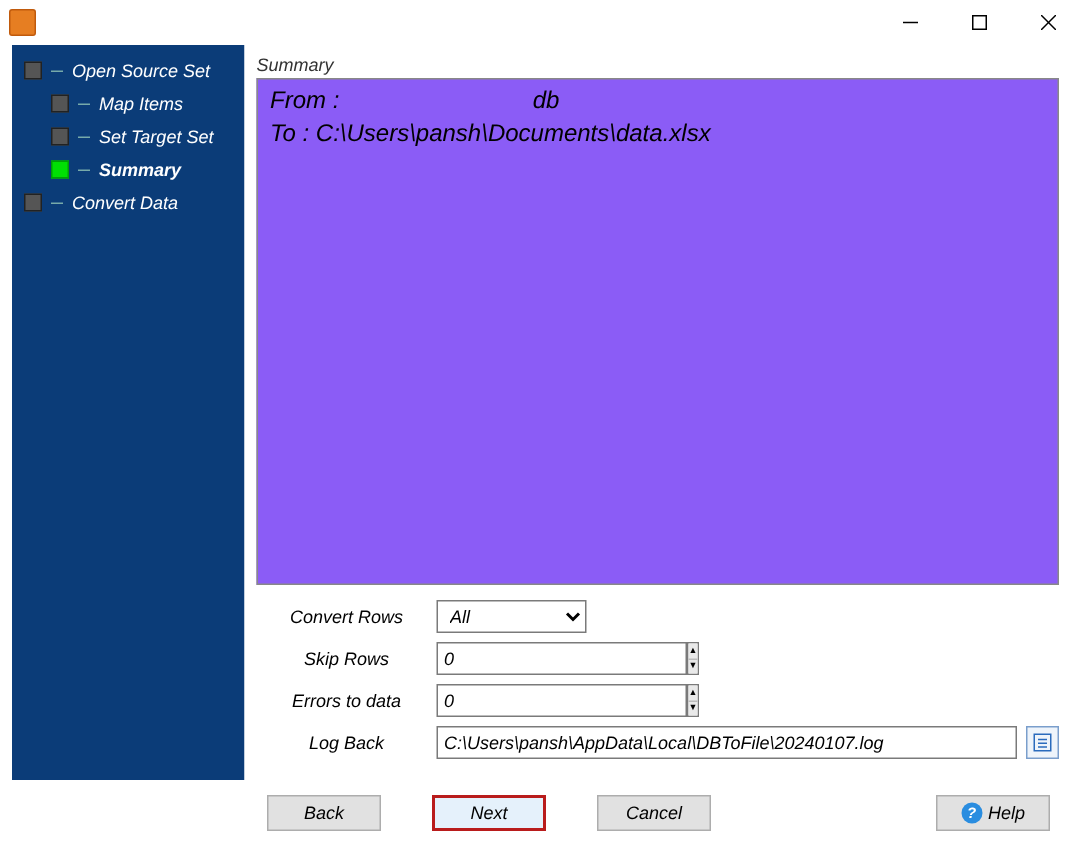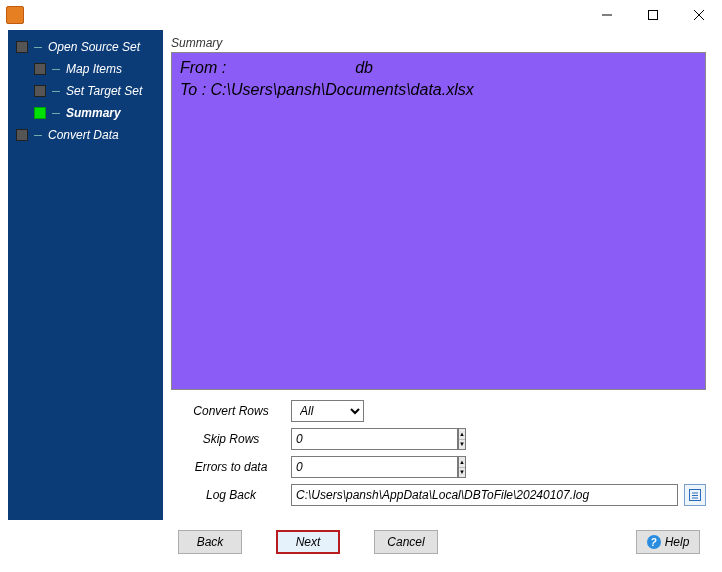--- a/index.html
+++ b/index.html
@@ -107,21 +107,21 @@
     width: 120px;
     text-align: center;
   }
   .form-row select, .form-row input[type=text] {
     font: inherit;
     height: 22px;
     border: 1px solid #7a7a7a;
     background: #fff;
     padding: 0 4px;
   }
-  .form-row select { width: 73px; }
+  .form-row select { width: 100px; }
   .spin-wrap {
     display: flex;
     width: 80px;
   }
   .spin-wrap input {
     flex: 1;
     font: inherit;
     height: 22px;
     border: 1px solid #7a7a7a;
     border-right: none;
@@ -157,21 +157,21 @@
     justify-content: center;
   }
   .button-row {
     height: 44px;
     display: flex;
     align-items: center;
     padding: 0 14px 0 170px;
     gap: 0;
   }
   .btn {
-    width: 64px;
+    width: 76px;
     height: 24px;
     background: #e1e1e1;
     border: 1px solid #adadad;
     font: inherit;
     display: flex;
     align-items: center;
     justify-content: center;
     gap: 4px;
   }
   .btn.primary {

